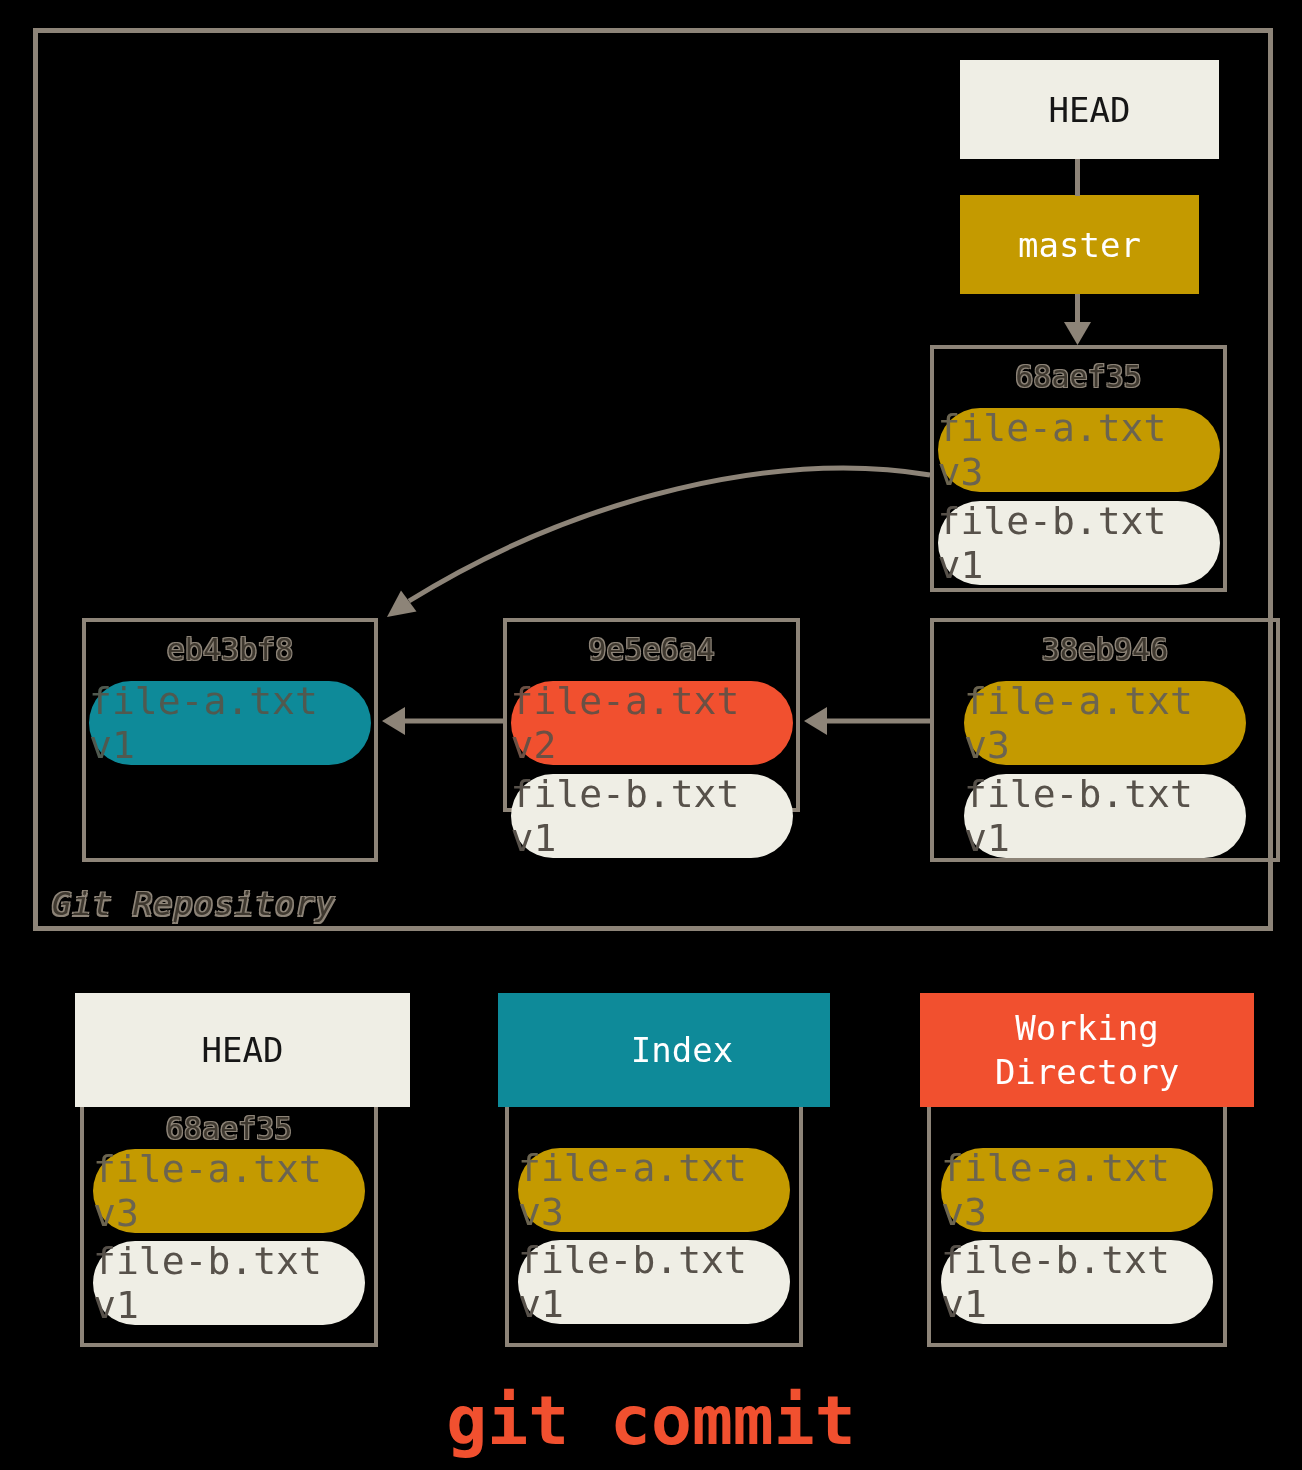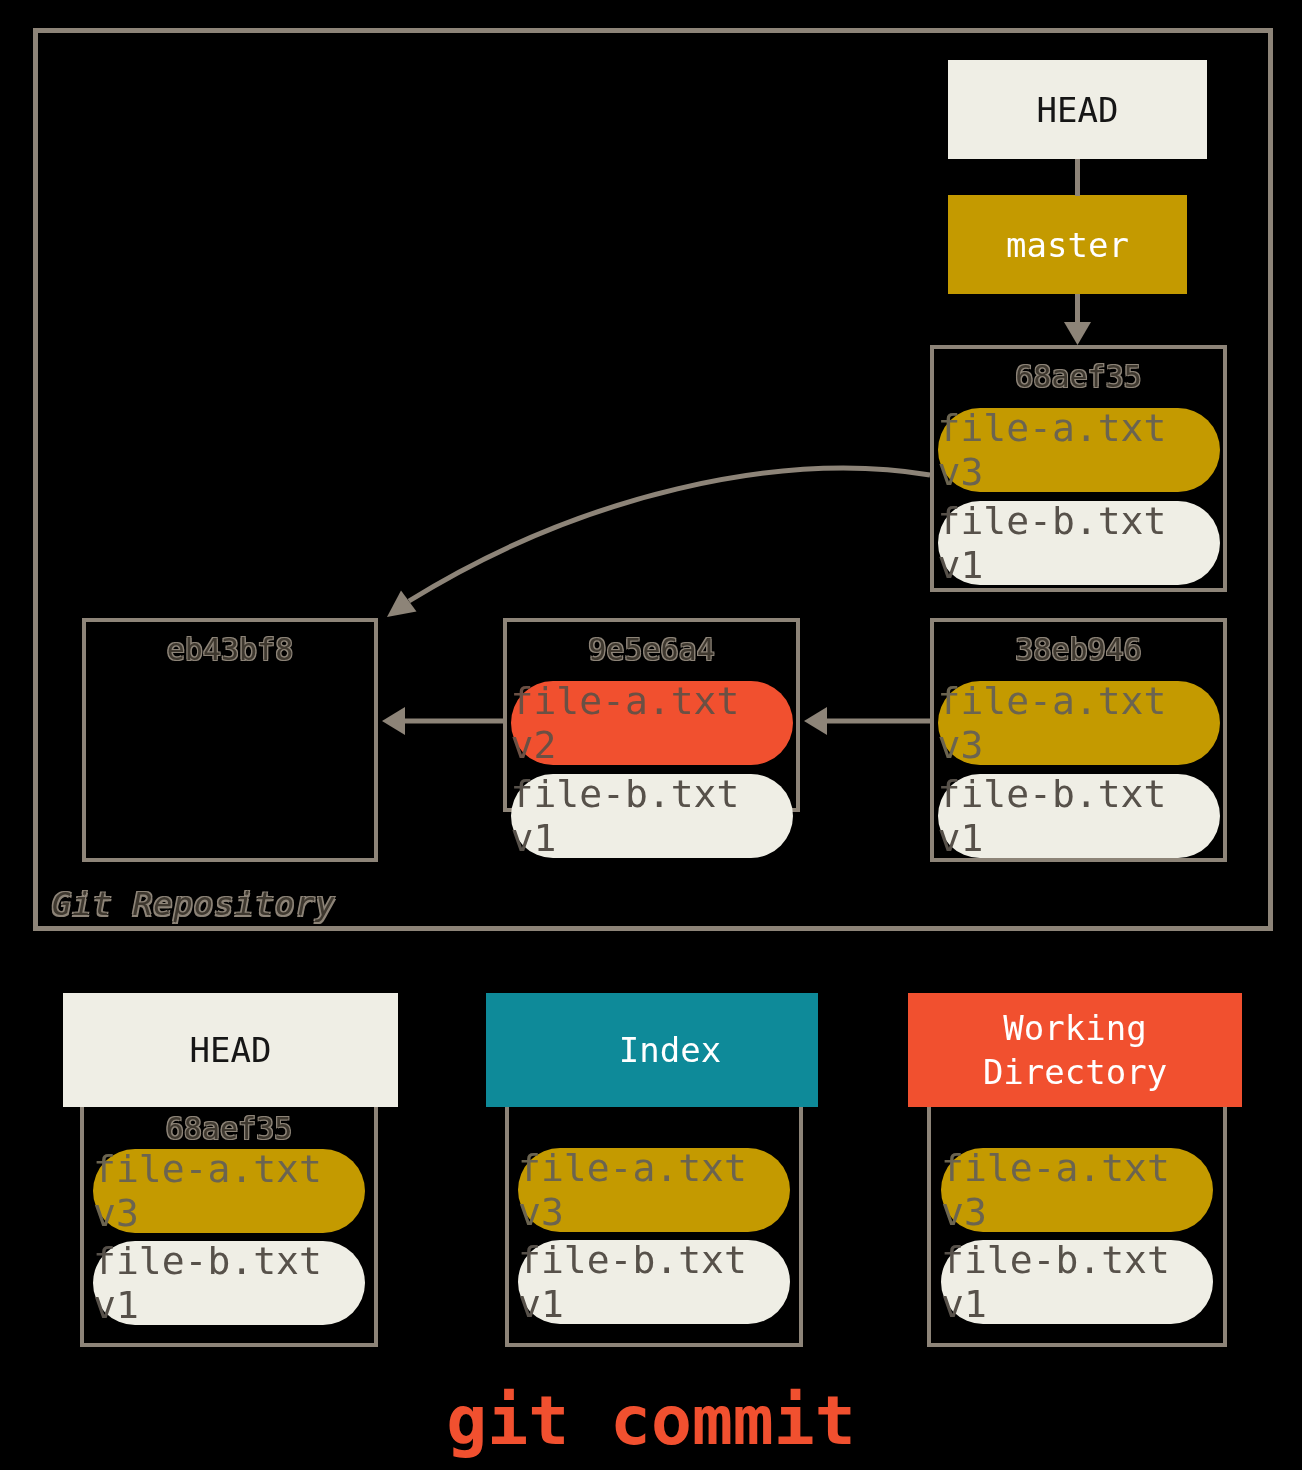--- a/index.html
+++ b/index.html
@@ -23,38 +23,39 @@
     color:#3E382F;
     text-shadow:-1.5px -1.5px 0 #8D8478,1.5px -1.5px 0 #8D8478,-1.5px 1.5px 0 #8D8478,1.5px 1.5px 0 #8D8478;
     letter-spacing:1px;
     font-style:italic;
   }
 
   
   .refbox{
     display:flex;align-items:center;justify-content:center;
     font-size:34px;
+    margin-left:12px;
   }
   .refbox.offwhite{background:#EFEEE5;color:#161616;}
   .refbox.gold{background:#C49A00;color:#FFFFFF;}
   .refbox.teal{background:#0E8A99;color:#FFFFFF;padding-left:36px;}
   .refbox.red{background:#F1502F;color:#FFFFFF;}
   .head-ref{left:948px;top:60px;width:259px;height:99px;}
   .branch-ref{left:948px;top:195px;width:239px;height:99px;}
 
   
   .commit{
     border:4px solid #8D8478;
     display:flex;flex-direction:column;align-items:center;
     padding-top:6px;
   }
   .commit-0{left:930px;top:345px;width:297px;height:247px;}
   .commit-1{left:82px;top:618px;width:296px;height:244px;}
   .commit-2{left:503px;top:618px;width:297px;height:194px;}
-  .commit-3{left:930px;top:618px;width:297px;height:244px;}
+  .commit-3{left:930px;top:618px;width:350px;height:244px;}
 
   .hash{
     font-size:30px;line-height:44px;
     color:#3E382F;
     text-shadow:-1.2px -1.2px 0 #8D8478,1.2px -1.2px 0 #8D8478,-1.2px 1.2px 0 #8D8478,1.2px 1.2px 0 #8D8478;
     margin-bottom:9px;
   }
 
   
   .pill{
@@ -117,20 +118,23 @@
     <div class="pill gold">
       <span>file-a.txt v3</span>
     </div>
     <div class="pill offwhite">
       <span>file-b.txt v1</span>
     </div>
   </div>
 
   <div class="abs commit commit-1">
     <div class="hash">eb43bf8</div>
+    <div class="pill teal">
+      <span>file-a.txt v1</span>
+    </div>
   </div>
 
   <div class="abs commit commit-2">
     <div class="hash">9e5e6a4</div>
     <div class="pill red">
       <span>file-a.txt v2</span>
     </div>
     <div class="pill offwhite">
       <span>file-b.txt v1</span>
     </div>

